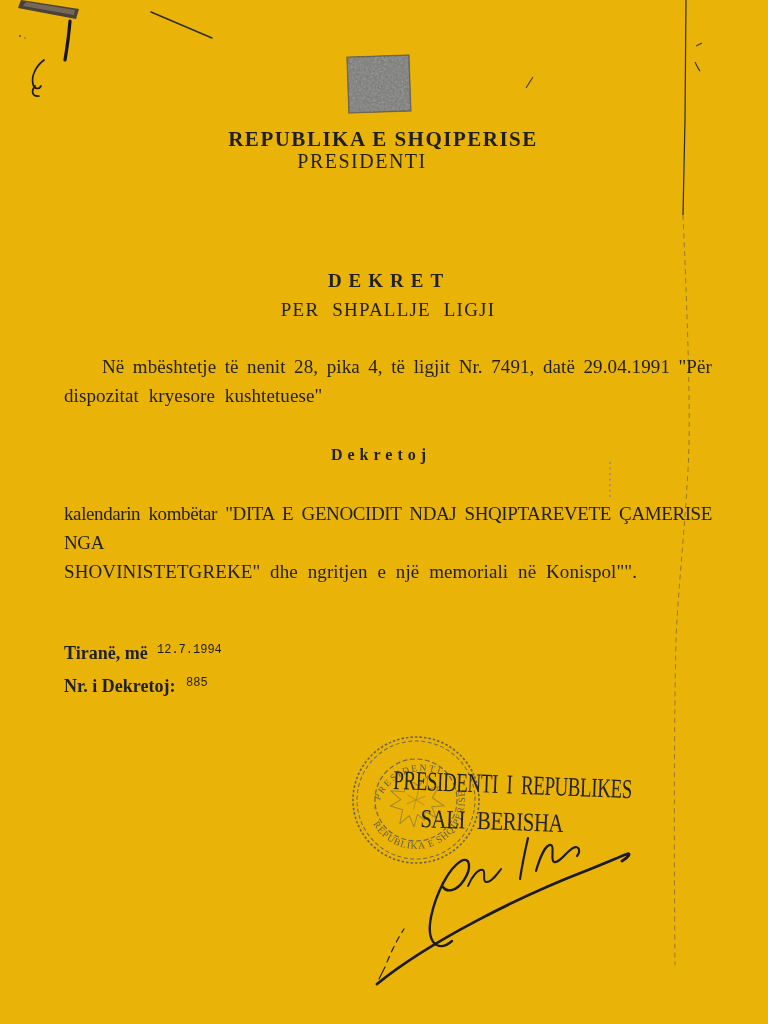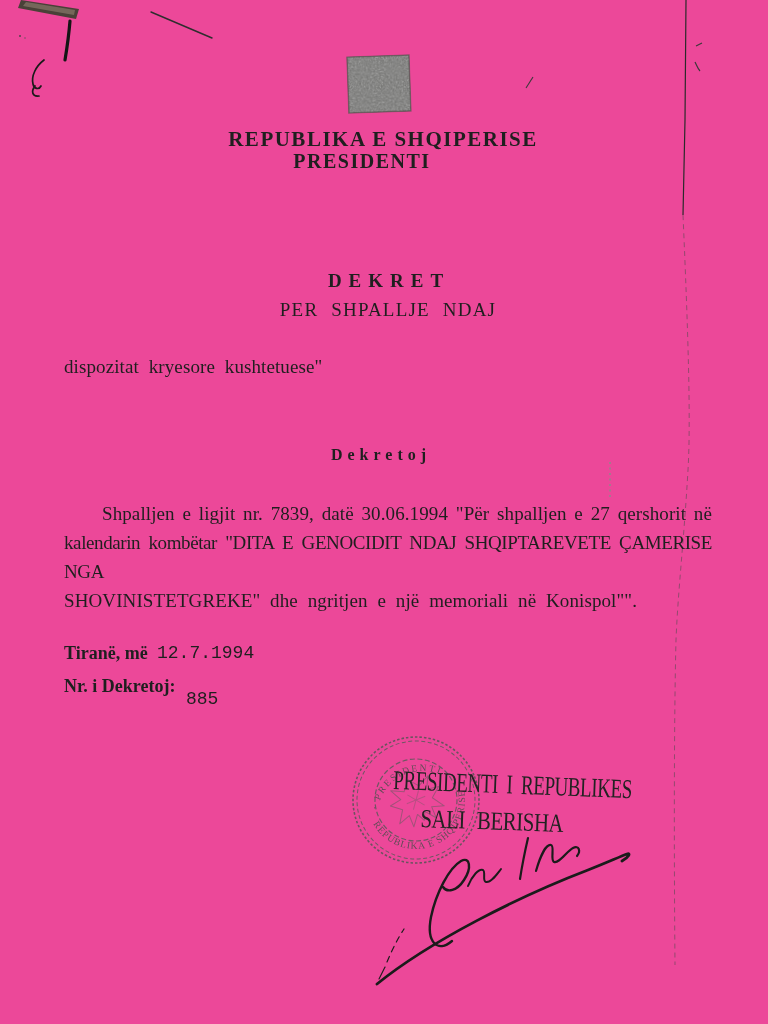--- a/index.html
+++ b/index.html
@@ -1,52 +1,52 @@
 <!DOCTYPE html>
 <html><head>
 <meta charset="utf-8">
 <style>
   html,body{margin:0;padding:0;}
   .page{
     position:relative;
     width:768px;height:1024px;
-    background:#ec4899;
+    background:#eab308;
     overflow:hidden;
     font-family:"Liberation Serif", serif;
     color:#1f1f1f;
   }
   .abs{position:absolute;}
   
   .emblem{left:347px;top:55px;transform:rotate(-2deg);}
   .hdr1{left:383px;top:127px;transform:translateX(-50%);
         font-weight:bold;font-size:21px;letter-spacing:1.5px;white-space:nowrap;}
   .hdr2{left:362px;top:150px;transform:translateX(-50%);
-        font-weight:bold;font-size:20px;letter-spacing:1.5px;white-space:nowrap;}
+        font-weight:normal;font-size:20px;letter-spacing:1.5px;white-space:nowrap;}
   
   .t1{left:389px;top:270px;transform:translateX(-50%);
       font-weight:bold;font-size:19px;letter-spacing:7px;white-space:nowrap;text-align:center;}
   .t2{left:388px;top:299px;transform:translateX(-50%);
       font-size:19px;letter-spacing:1.2px;word-spacing:7px;white-space:nowrap;}
   
   .para{left:64px;width:648px;font-size:19px;line-height:28.5px;letter-spacing:.1px;}
   .pre{top:353px;}
   .bod{top:499px;line-height:29px;}
   .jline{text-align:justify;text-align-last:justify;}
   .indent{text-indent:38px;}
   .pline{word-spacing:5px;}
   .tight{letter-spacing:-0.4px;}
   .verb{left:381px;top:446px;transform:translateX(-50%);
         font-weight:bold;font-size:16px;letter-spacing:5px;white-space:nowrap;}
   
   .lbl{font-weight:bold;font-size:18px;white-space:nowrap;}
-  .mono{font-family:"Liberation Mono", monospace;font-size:18px;white-space:nowrap;}
+  .mono{font-family:"Liberation Mono", monospace;font-size:12px;white-space:nowrap;}
   .pd-l{left:64px;top:643px;}
   .pd-v{left:157px;top:643px;}
   .no-l{left:64px;top:676px;}
-  .no-v{left:186px;top:676px;margin-top:13px;}
+  .no-v{left:186px;top:676px;}
   
   .sig-title{left:394px;top:765px;font-size:27px;letter-spacing:-0.5px;word-spacing:6px;
              transform:rotate(2.2deg) scaleX(0.70);transform-origin:left top;white-space:nowrap;color:#222;}
   .sig-name{left:421px;top:804px;font-size:26px;letter-spacing:-0.5px;word-spacing:9px;
             transform:rotate(2deg) scaleX(0.80);transform-origin:left top;white-space:nowrap;color:#222;}
   .stamp{left:346px;top:730px;}
   .overlay{left:0;top:0;pointer-events:none;}
 </style>
 </head>
 <body>
@@ -89,30 +89,30 @@
       <rect x="1" y="1" width="62" height="56" fill="#71716f"></rect>
       <rect x="1" y="1" width="62" height="56" filter="url(#grain)" opacity="0.6"></rect>
       <rect x="1" y="1" width="62" height="56" fill="none" stroke="#54534e" stroke-width="1.5" opacity="0.7"></rect>
     </svg>
   </div>
 
   <div class="abs hdr1">REPUBLIKA E SHQIPERISE</div>
   <div class="abs hdr2">PRESIDENTI</div>
 
   <div class="abs t1">DEKRET</div>
-  <div class="abs t2">PER SHPALLJE NDAJ</div>
+  <div class="abs t2">PER SHPALLJE LIGJI</div>
 
   <div class="abs para pre">
+    <div class="jline indent">Në mbështetje të nenit 28, pika 4, të ligjit Nr. 7491, datë 29.04.1991 "Për</div>
     <div class="pline">dispozitat kryesore kushtetuese"</div>
   </div>
 
   <div class="abs verb">Dekretoj</div>
 
   <div class="abs para bod">
-    <div class="jline indent">Shpalljen e ligjit nr. 7839, datë 30.06.1994 "Për shpalljen e 27 qershorit në</div>
     <div class="jline tight">kalendarin kombëtar "DITA E GENOCIDIT NDAJ SHQIPTAREVETE ÇAMERISE NGA</div>
     <div class="pline">SHOVINISTETGREKE" dhe ngritjen e një memoriali në Konispol"".</div>
   </div>
 
   <div class="abs lbl pd-l">Tiranë, më</div>
   <div class="abs mono pd-v">12.7.1994</div>
   <div class="abs lbl no-l">Nr. i Dekretoj:</div>
   <div class="abs mono no-v">885</div>
 
   <svg class="abs stamp" width="140" height="140" viewBox="0 0 140 140">

